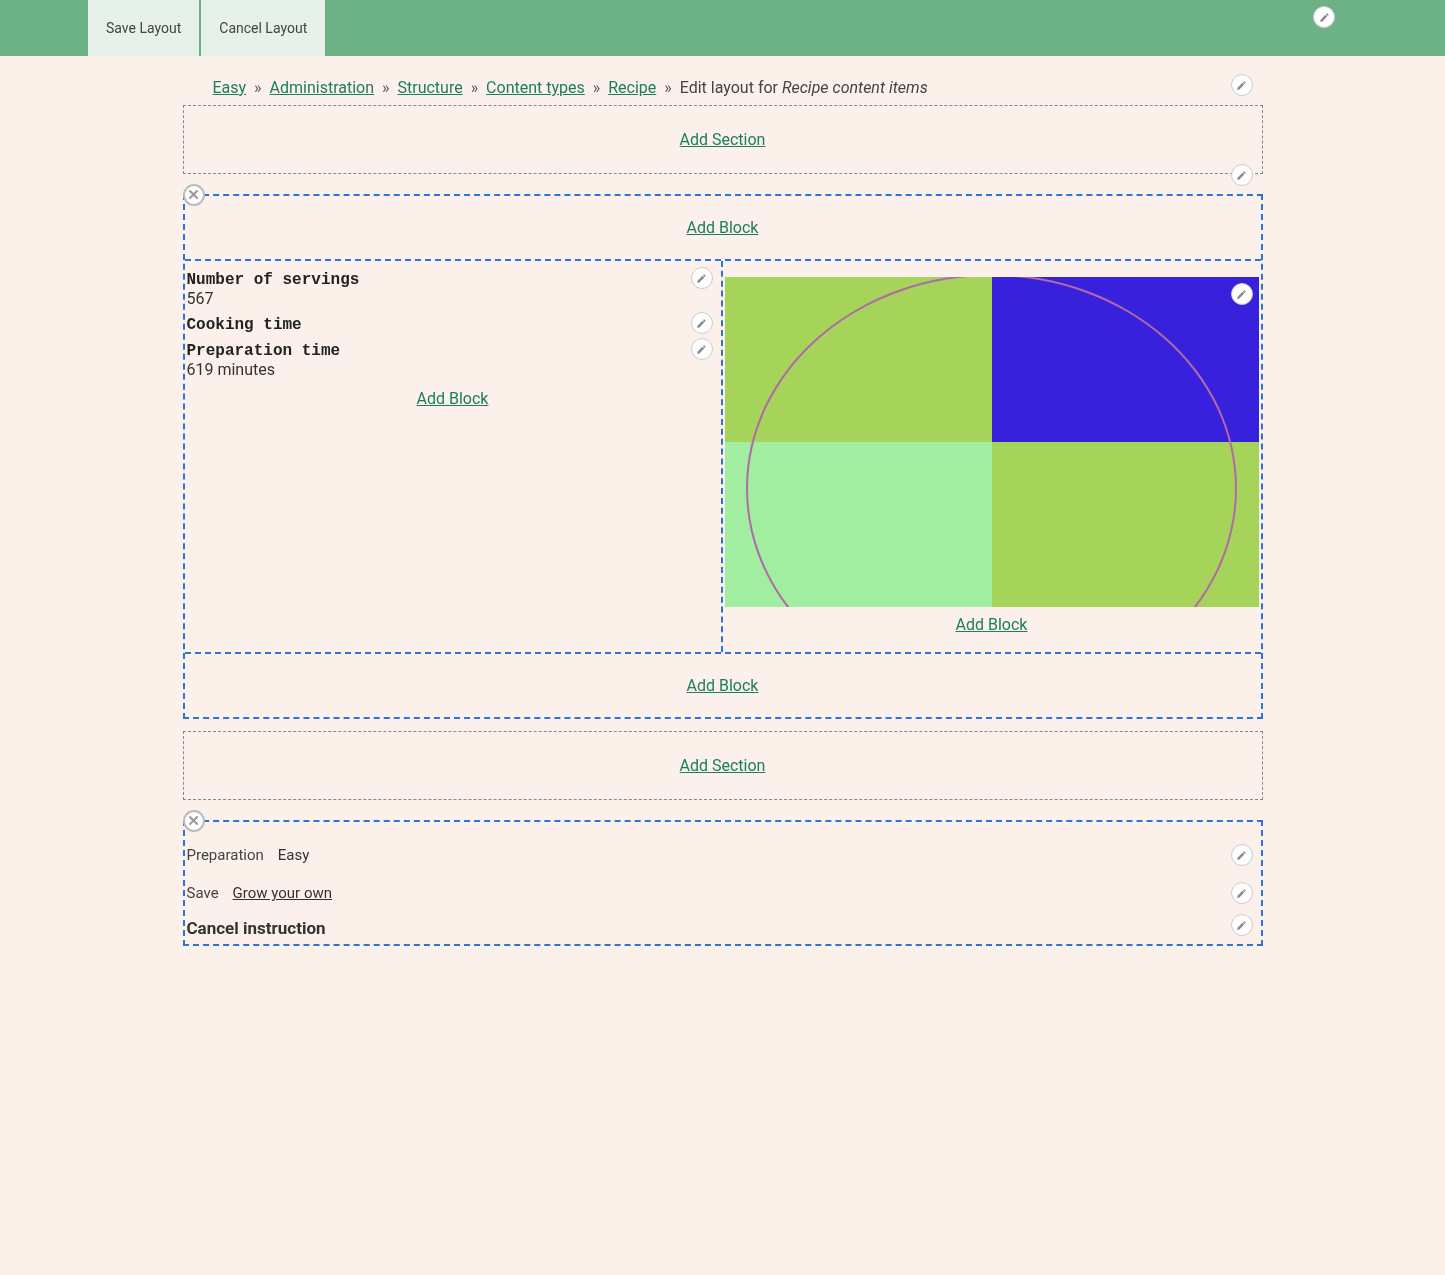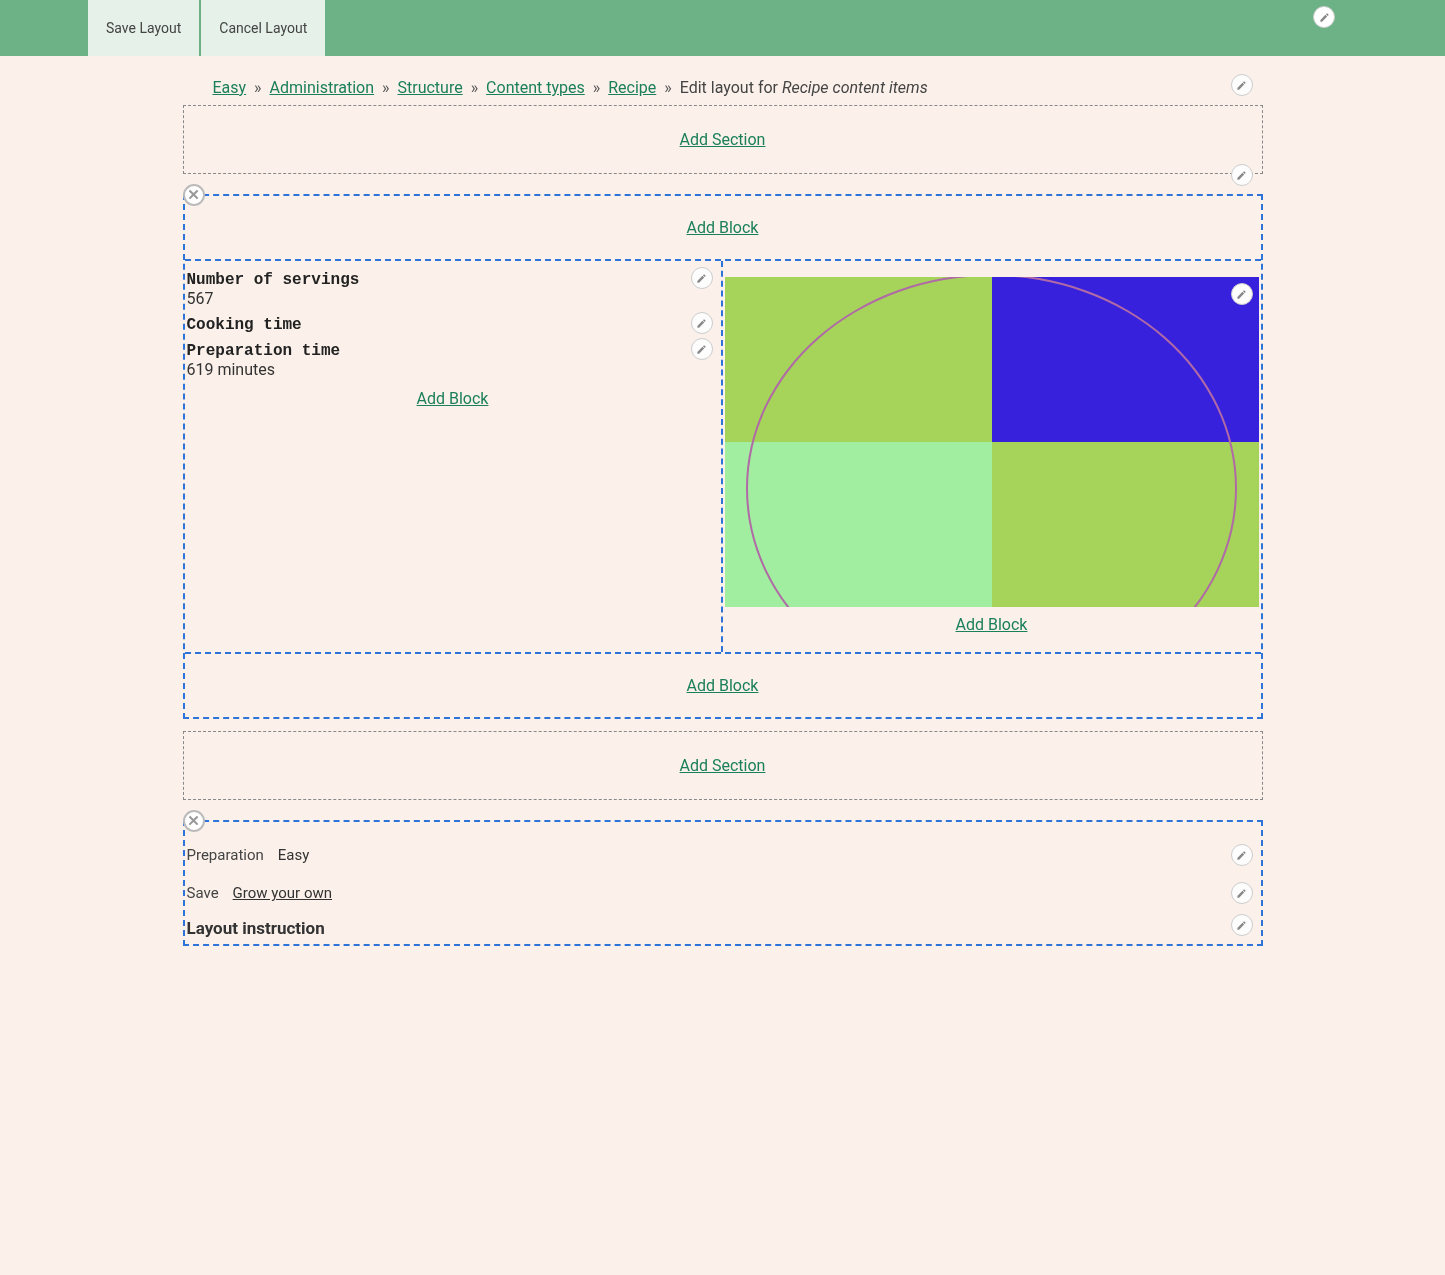--- a/index.html
+++ b/index.html
@@ -300,21 +300,21 @@
         <span class="value link">Grow your own</span>
         <span class="edit-circle">
           <svg viewBox="0 0 24 24">
               <path d="M3 17.25V21h3.75L17.81 9.94l-3.75-3.75L3 17.25zM20.71 7.04a1 1 0 0 0 0-1.41l-2.34-2.34a1 1 0 0 0-1.41 0l-1.83 1.83 3.75 3.75 1.83-1.83z"></path>
             </svg>
         </span>
       </div>
 
 
       <div class="section2-heading">
-        <span>Layout instruction</span>
+        <span>Cancel instruction</span>
         <span class="edit-circle" style="position:absolute; right:8px; top:2px;">
           <svg viewBox="0 0 24 24">
               <path d="M3 17.25V21h3.75L17.81 9.94l-3.75-3.75L3 17.25zM20.71 7.04a1 1 0 0 0 0-1.41l-2.34-2.34a1 1 0 0 0-1.41 0l-1.83 1.83 3.75 3.75 1.83-1.83z"></path>
             </svg>
         </span>
       </div>
 
     </div>
   </div>
 

